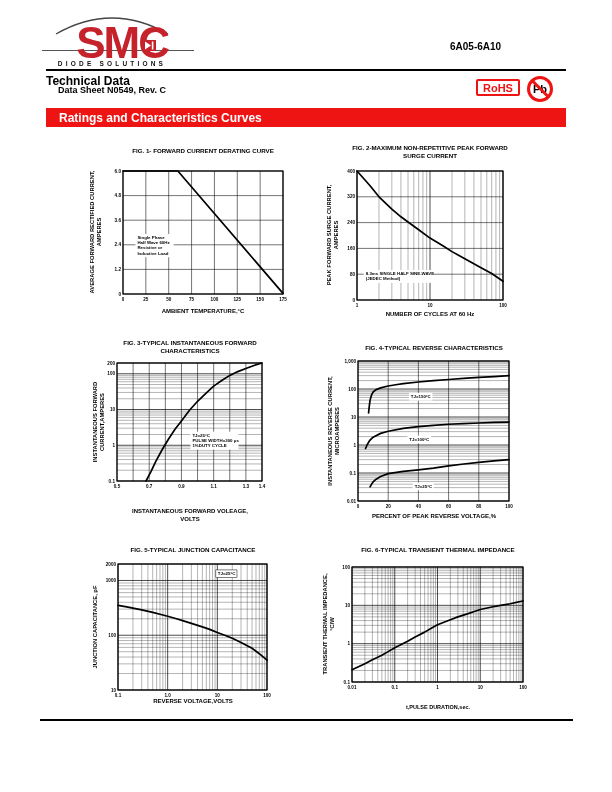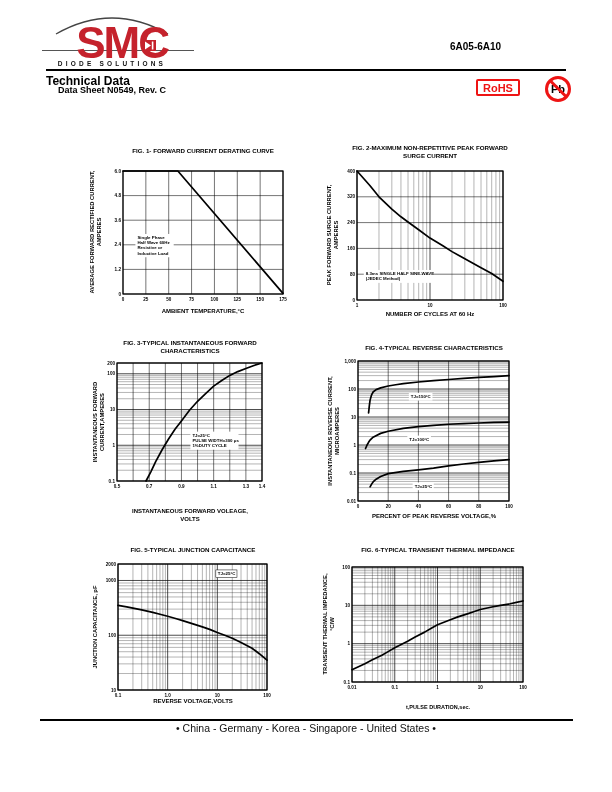--- a/index.html
+++ b/index.html
@@ -11,21 +11,21 @@
   .logo-arc{position:absolute;left:-4px;top:-3px;}
   .logo-hline{position:absolute;left:-14px;top:37px;width:152px;height:1.3px;background:#555;}
   .logo-text{position:absolute;left:0;top:8px;width:112px;text-align:right;font-size:44px;font-weight:900;letter-spacing:-2px;color:var(--logo-red);line-height:1;}
   .logo-diode{position:absolute;left:87px;top:27px;}
   .logo-tagline{position:absolute;left:0;top:47px;width:112px;text-align:center;font-size:6.5px;font-weight:700;letter-spacing:3.2px;color:#111;}
   .part-number{position:absolute;left:450px;top:41px;width:110px;font-size:10px;font-weight:bold;}
   .header-rule{position:absolute;left:46px;top:69px;width:520px;height:2.2px;background:#000;}
   .doc-line1{position:absolute;left:46px;top:74px;font-size:12px;font-weight:bold;}
   .doc-line2{position:absolute;left:46px;top:85px;font-size:9px;font-weight:bold;padding-left:12px;}
   .rohs-badge{position:absolute;left:476px;top:79px;width:44px;height:17px;border:2px solid var(--accent);border-radius:2px;color:var(--accent);font-weight:bold;font-size:11px;display:flex;align-items:center;justify-content:center;box-sizing:border-box;}
-  .pb-badge{position:absolute;left:527px;top:76px;width:26px;height:26px;margin-left:18px;}
+  .pb-badge{position:absolute;left:527px;top:76px;width:26px;height:26px;}
   .pb-ring{position:absolute;left:0;top:0;width:26px;height:26px;border:3px solid var(--accent);border-radius:50%;box-sizing:border-box;}
   .pb-slash{position:absolute;left:11.5px;top:1px;width:3px;height:24px;background:var(--accent);transform:rotate(-45deg);}
   .pb-label{position:absolute;left:0;top:0;width:26px;height:26px;display:flex;align-items:center;justify-content:center;font-size:11px;font-weight:bold;color:#000;}
   .banner{position:absolute;left:46px;top:108px;width:520px;height:19px;background:var(--accent);color:#fff;font-weight:bold;font-size:12px;display:flex;align-items:center;padding-left:13px;box-sizing:border-box;}
   
   .fig-title{position:absolute;text-align:center;font-size:6.2px;font-weight:bold;line-height:1.3;white-space:pre-line;}
   .fig-xlabel{position:absolute;text-align:center;font-size:6px;font-weight:bold;line-height:1.3;white-space:pre-line;}
   .fig-ylabel{position:absolute;height:20px;display:flex;align-items:center;justify-content:center;text-align:center;font-size:5.8px;font-weight:bold;line-height:1.2;white-space:pre-line;transform:rotate(-90deg);}
   svg text{font-family:"Liberation Sans",sans-serif;fill:#000;}
   
@@ -55,20 +55,21 @@
   <div class="doc-line1">Technical Data</div>
   <div class="doc-line2">Data Sheet N0549, Rev. C</div>
   <div class="rohs-badge">
       <span>RoHS</span>
     </div>
   <div class="pb-badge">
     <span class="pb-label">Pb</span>
     <span class="pb-ring"></span>
     <span class="pb-slash"></span>
   </div>
+  <div class="banner">Ratings and Characteristics Curves</div>
 
   <div class="fig-title" style="left:103px;top:147px;width:200px;">FIG. 1- FORWARD CURRENT DERATING CURVE</div>
   <div class="fig-ylabel" style="left:34px;top:222px;width:123px;">AVERAGE FORWARD RECTIFIED CURRENT,
 AMPERES</div>
   <svg class="abs" style="left:103px;top:165px;" width="192" height="141" viewBox="0 0 192 141">
       <line x1="20" x2="20" y1="6" y2="129" stroke="#000" stroke-width="0.55"></line>
       <text x="20" y="135.5" text-anchor="middle" font-size="4.6" font-weight="bold">0</text>
       <line x1="42.857142857142854" x2="42.857142857142854" y1="6" y2="129" stroke="#000" stroke-width="0.55"></line>
       <text x="42.857142857142854" y="135.5" text-anchor="middle" font-size="4.6" font-weight="bold">25</text>
       <line x1="65.71428571428571" x2="65.71428571428571" y1="6" y2="129" stroke="#000" stroke-width="0.55"></line>
@@ -441,15 +442,14 @@
       <line y1="44.33333333333334" y2="44.33333333333334" x1="20" x2="191" stroke="#000" stroke-width="0.7"></line>
       <text x="18" y="45.933333333333344" text-anchor="end" font-size="4.6" font-weight="bold">10</text>
       <line y1="6" y2="6" x1="20" x2="191" stroke="#000" stroke-width="0.7"></line>
       <text x="18" y="7.6" text-anchor="end" font-size="4.6" font-weight="bold">100</text>
       <rect x="20" y="6" width="171" height="115" fill="none" stroke="#000" stroke-width="1.2"></rect>
       <path d="M20.00,108.65 L32.87,102.71 L40.40,98.77 L49.88,94.21 L56.13,90.62 L62.75,86.80 L75.62,80.34 L83.15,75.92 L92.63,71.13 L98.88,67.41 L105.50,63.83 L118.37,58.78 L125.90,55.87 L135.38,52.84 L141.63,50.75 L148.25,48.47 L161.12,45.72 L168.65,44.33 L178.13,42.75 L184.38,41.30 L191.00,39.97" fill="none" stroke="#000" stroke-width="1.7" stroke-linejoin="round" stroke-linecap="round"></path>
     </svg>
   <div class="fig-xlabel" style="left:338px;top:704px;width:200px;font-size:5.5px;">t,PULSE DURATION,sec.</div>
 
   <div class="footer-rule"></div>
-  <div class="footer-line" style="top:722px;">• China  -  Germany  -  Korea  -  Singapore  -  United States •</div>
 
 </div>
 
 </body></html>

